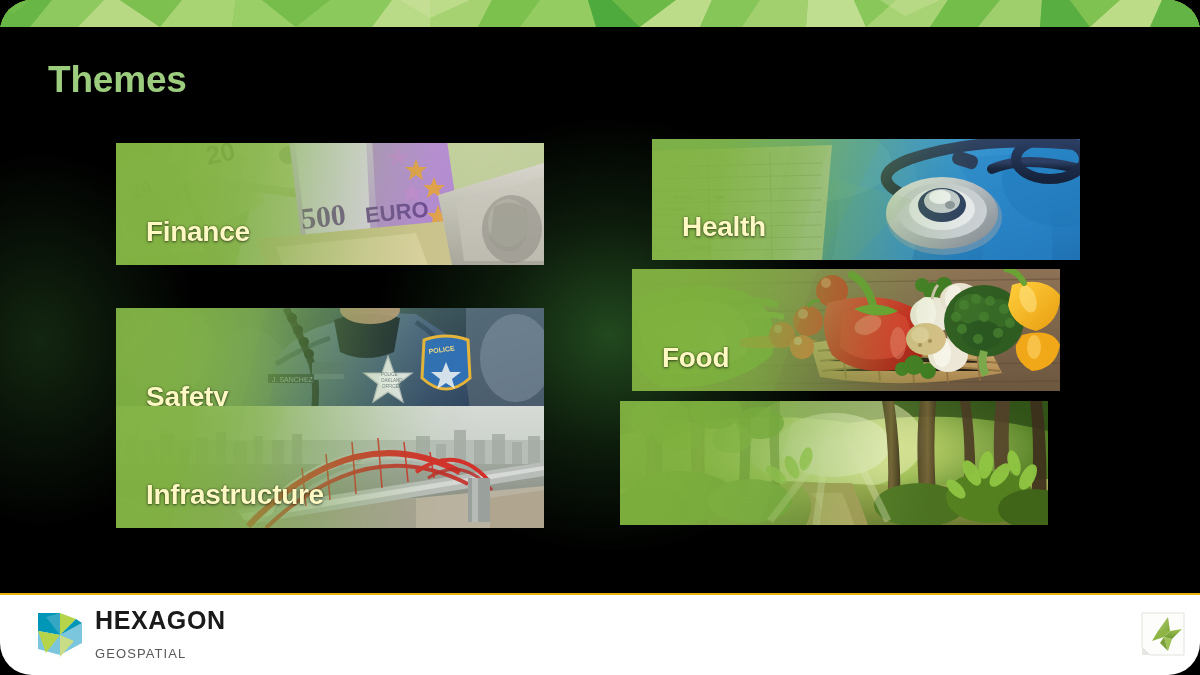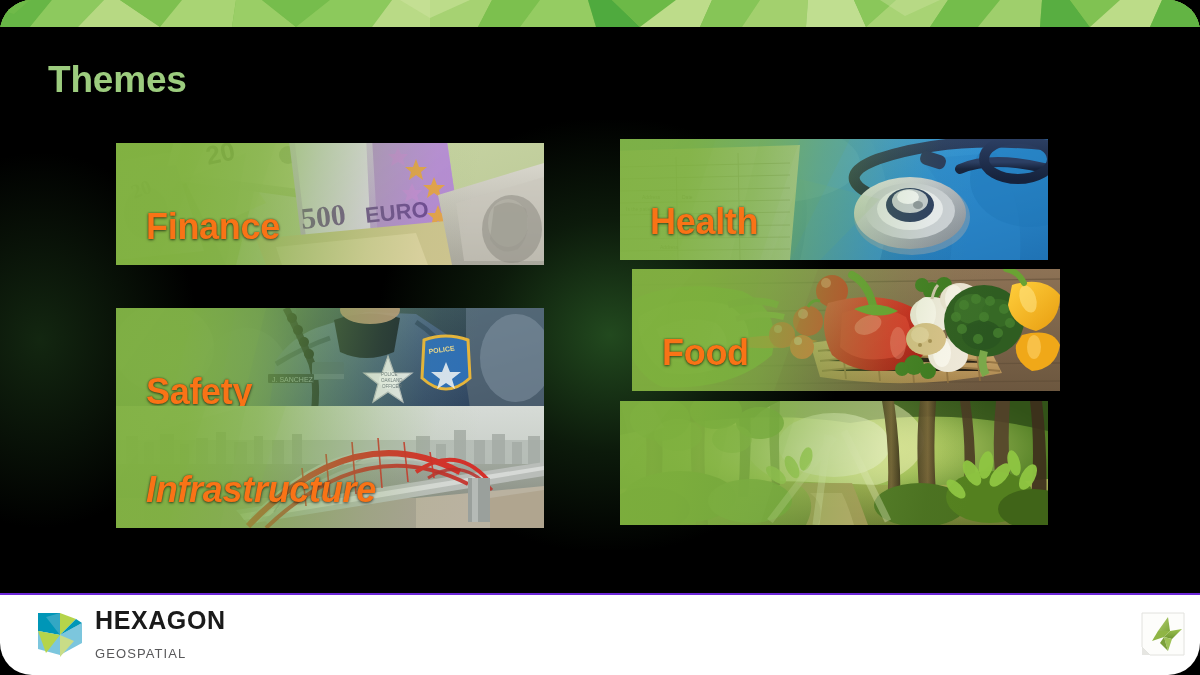--- a/index.html
+++ b/index.html
@@ -88,45 +88,45 @@
       rgba(120,170,70,0) 82%);
     mix-blend-mode: normal;
   }
   .tile .poly-overlay { position: absolute; inset: 0; opacity: 0.5; }
   .tile .poly-overlay svg { display: block; width: 100%; height: 100%; }
 
   .tile .label {
     position: absolute;
     left: 30px;
     bottom: 17px;
-    color: #f97316;
-    font-size: 36px;
+    color: #fef9c3;
+    font-size: 28px;
     font-weight: bold;
     letter-spacing: -0.3px;
     text-shadow: 0 1px 3px rgba(0,0,0,0.55), 0 0 2px rgba(0,0,0,0.4);
     white-space: nowrap;
     text-align: center;
   }
 
   
   .tile-finance        { left: 116px; top: 143px; width: 428px; height: 122px; }
   .tile-safety         { left: 116px; top: 272px; width: 428px; height: 122px; margin-top: 36px; }
-  .tile-infrastructure { left: 116px; top: 406px; width: 428px; height: 122px; font-style: italic; }
-  .tile-health         { left: 620px; top: 139px; width: 428px; height: 121px; }
+  .tile-infrastructure { left: 116px; top: 406px; width: 428px; height: 122px; }
+  .tile-health         { left: 652px; top: 139px; width: 428px; height: 121px; }
   .tile-food           { left: 620px; top: 269px; width: 428px; height: 122px; margin-left: 12px; }
   .tile-conservation   { left: 620px; top: 401px; width: 428px; height: 124px; }
 
   
   .footer {
     position: absolute;
     left: 0; bottom: 0;
     width: 1200px;
     height: 82px;
     background: #ffffff;
-    border-top: 2px solid #6d28d9;
+    border-top: 2px solid #eab308;
   }
   .logo-wrap {
     position: absolute;
     left: 36px; top: 12px;
     display: flex;
     align-items: center;
     gap: 11px;
   }
   .logo-mark { width: 48px; height: 50px; }
   .logo-mark svg { display: block; }

